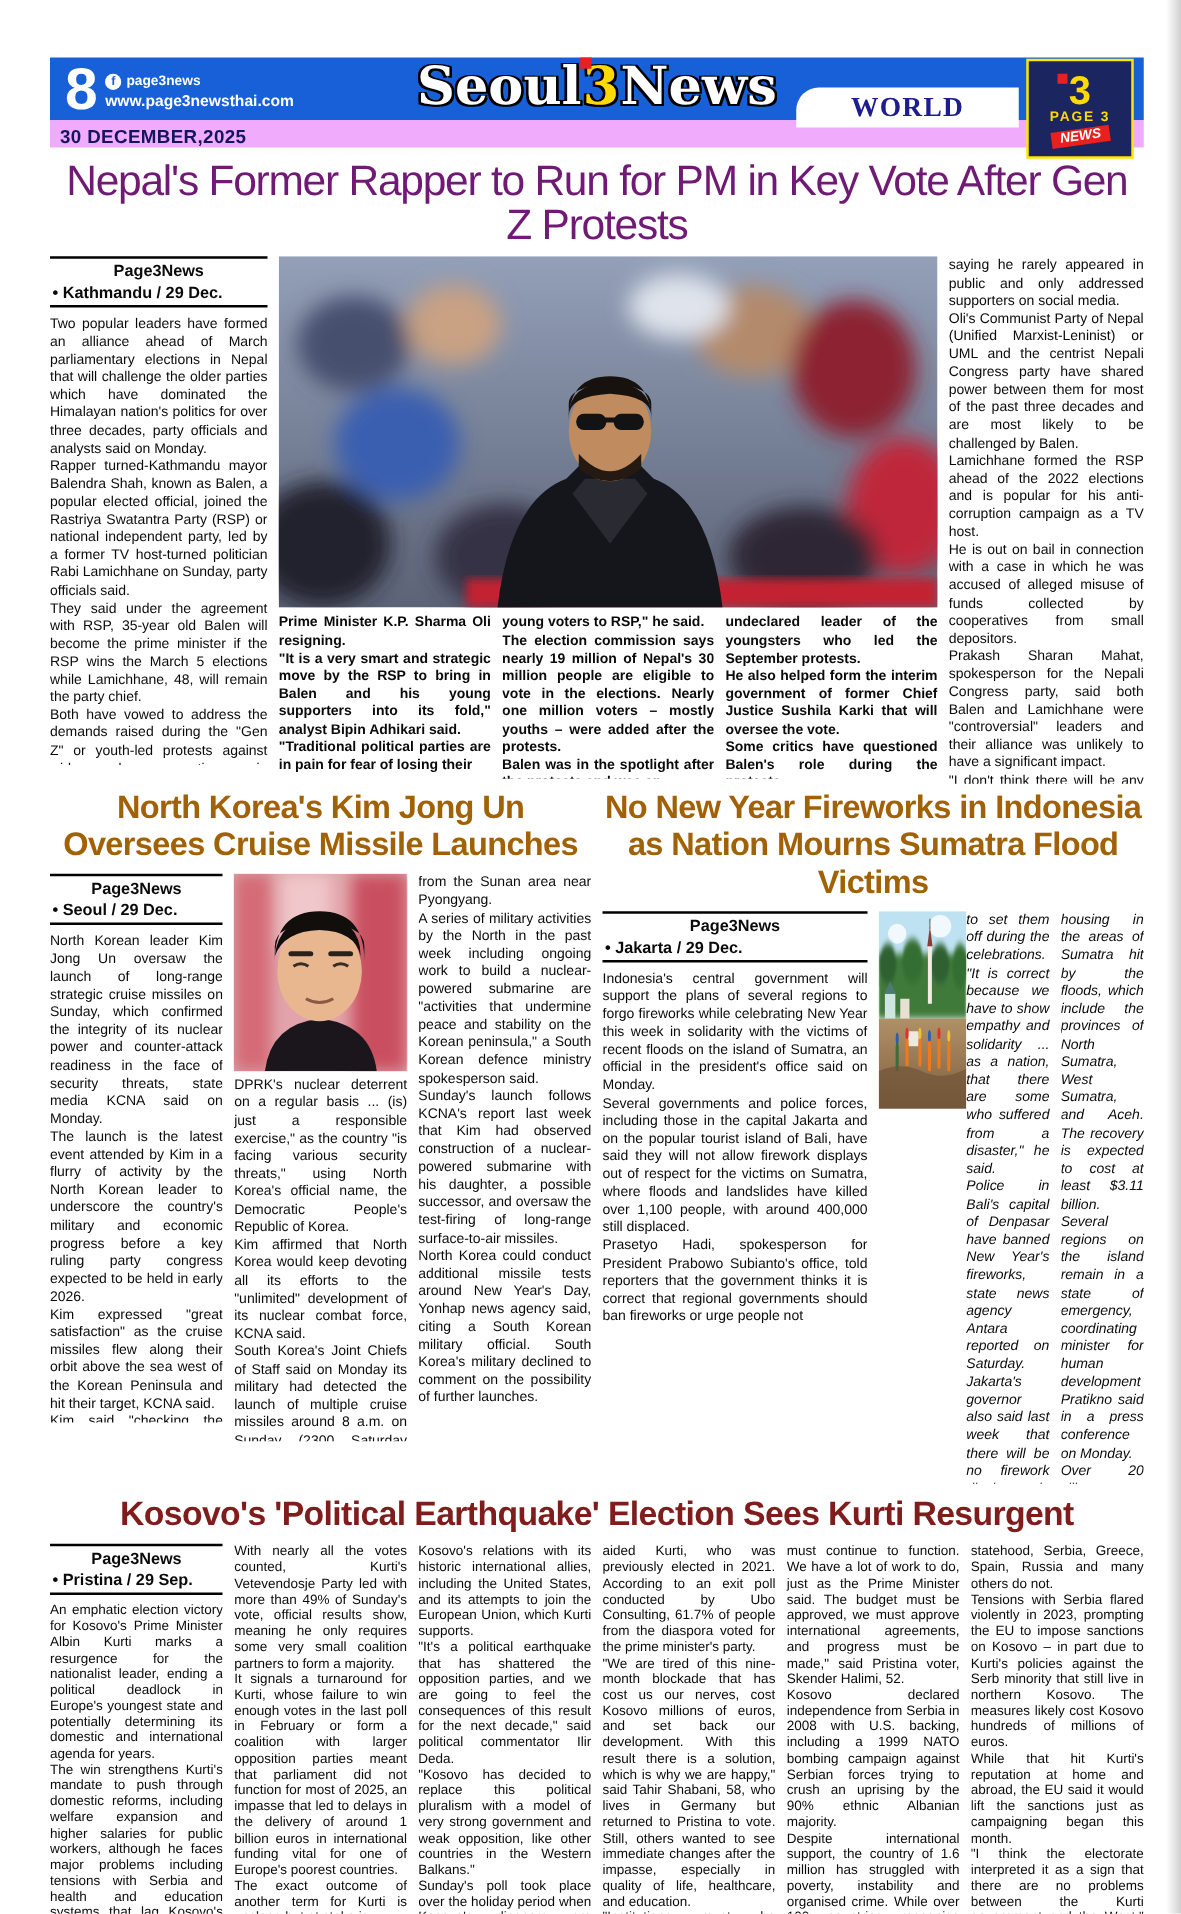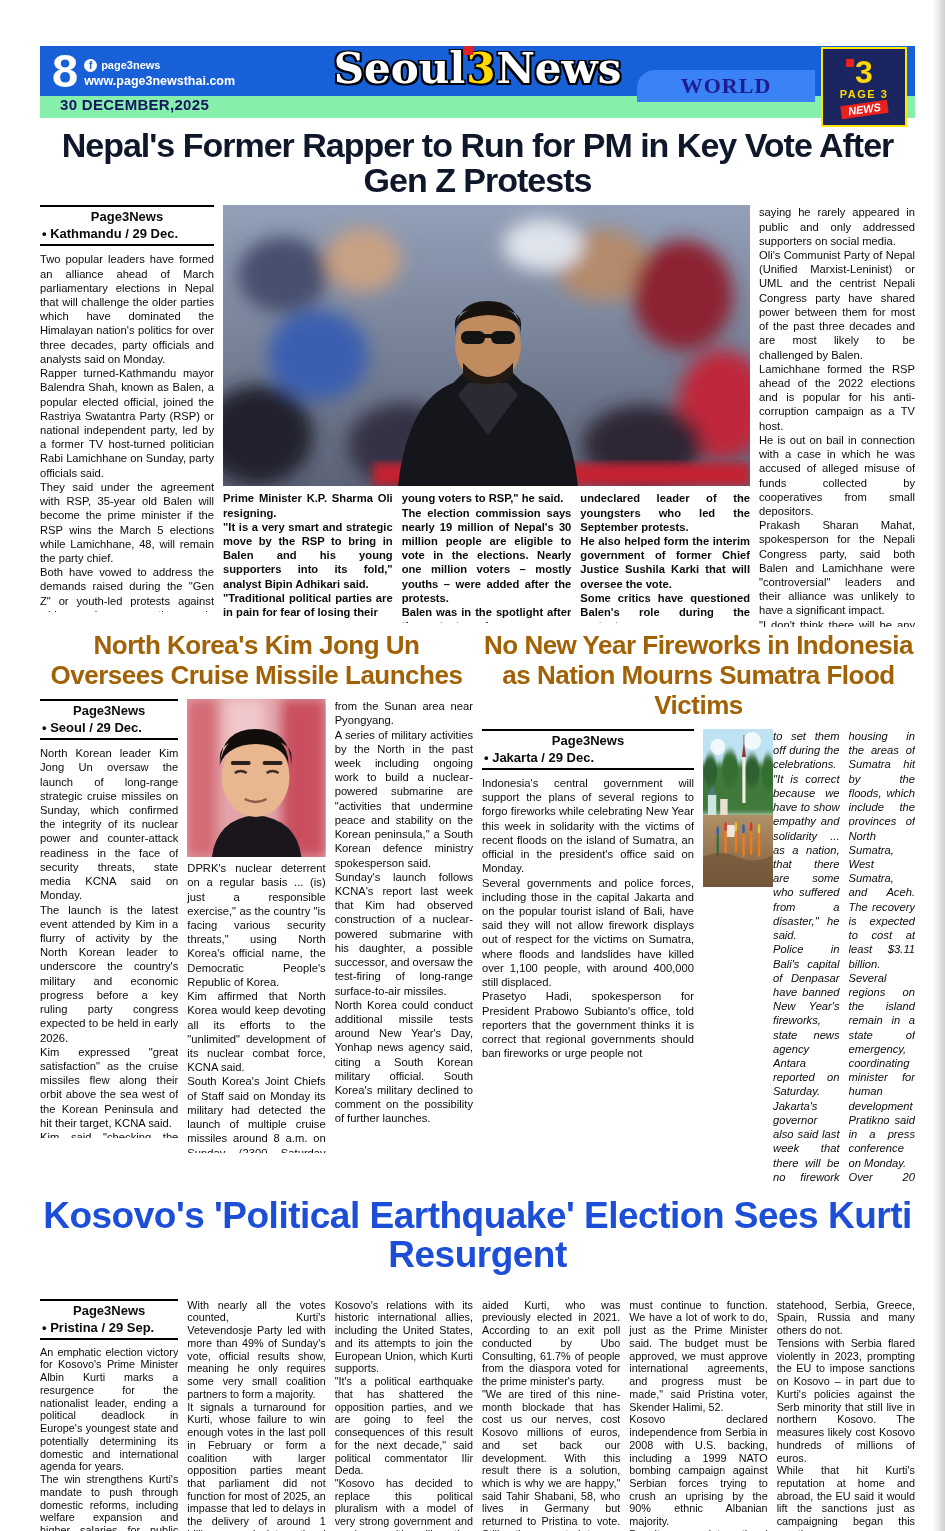--- a/index.html
+++ b/index.html
@@ -18,42 +18,42 @@
   .social { display:flex; align-items:center; gap:4px; font-size:11px; }
   .social .icn { width:13px; height:13px; background:#ffffff; color:#1760d8; border-radius:50%;
                  font-size:10px; font-weight:bold; display:inline-flex; align-items:center; justify-content:center; }
   .website { font-size:12.5px; margin-top:2px; }
   .brand { position:absolute; left:50%; top:2px; transform:translateX(-50%); white-space:nowrap;
            font-family:"DejaVu Serif", serif; font-weight:bold; font-size:42px; line-height:1.0; }
   .brand .bl { color:#ffffff; text-shadow:-2px -1px 0 #000,2px -1px 0 #000,-2px 2px 0 #000,2px 2px 0 #000; }
   .brand .b3 { color:#ffd900; position:relative; margin:0 1px;
                text-shadow:-2px -1px 0 #000,2px -1px 0 #000,-2px 2px 0 #000,2px 2px 0 #000; }
   .brand .rsq { position:absolute; left:-2px; top:2px; width:9px; height:9px; background:#e8201e; }
-  .world-band { position:absolute; right:100px; top:24px; height:32px; width:178px; background:#3b82f6;
+  .world-band { position:absolute; right:100px; top:24px; height:32px; width:178px; background:#ffffff;
                 border-top-left-radius:18px; display:flex; align-items:center; justify-content:center; z-index:2; }
   .world-band span { font-family:"Liberation Serif", serif; font-weight:bold; font-size:22px;
                      letter-spacing:1px; color:#1d1d8f; }
   .logo { position:absolute; right:10px; top:3px; width:82px; height:76px; background:#1b2660;
           display:flex; flex-direction:column; align-items:center; justify-content:center; z-index:3;
           box-shadow:0 0 0 2px #ffe600; }
   .logo-3 { position:relative; color:#ffd900; font-size:32px; font-weight:bold; line-height:0.9; }
   .logo-3 .rsq { position:absolute; left:-9px; top:1px; width:8px; height:8px; background:#e8201e; }
   .logo-page3 { color:#ffd900; font-size:11px; font-weight:bold; letter-spacing:1.5px; margin-top:1px; }
   .logo-news { background:#e8201e; color:#ffffff; font-style:italic; font-weight:bold; font-size:11px;
                transform:rotate(-8deg); padding:0 7px 1px; margin-top:3px; }
-  .date-bar { height:22px; background:#86efac; display:flex; align-items:flex-start; padding-left:20px; }
+  .date-bar { height:22px; background:#f0abfc; display:flex; align-items:flex-end; padding-left:8px; }
   .date-bar span { font-weight:bold; font-size:15px; color:#15155f; letter-spacing:0.3px; }
 
   
-  .h1 { text-align:center; font-weight:bold; color:#0f172a; font-size:34px; letter-spacing:-1px;
+  .h1 { text-align:center; font-weight:normal; color:#701a75; font-size:34px; letter-spacing:-1px;
         line-height:1.02; margin:10px 0 8px; }
   .h2 { text-align:center; font-weight:bold; color:#a16207; font-size:26px; letter-spacing:-0.5px;
         line-height:1.15; margin:4px 0 8px; }
-  .h4 { text-align:center; font-weight:bold; color:#1d4ed8; font-size:37px; letter-spacing:-0.5px;
-        line-height:1.05; margin:10px 0 24px; }
+  .h4 { text-align:center; font-weight:bold; color:#7f1d1d; font-size:27px; letter-spacing:-0.5px;
+        line-height:1.05; margin:10px 0 10px; }
 
   
   .byline { border-top:2.5px solid #000; border-bottom:2.5px solid #000; padding:2px 2px 3px; margin-bottom:6px; }
   .byline .src { text-align:center; font-weight:bold; font-size:13px; }
   .byline .loc { font-weight:bold; font-size:13px; margin-top:2px; }
 
   
   .row { display:flex; gap:9px; }
   .txt { font-size:11.2px; line-height:1.27; text-align:justify; white-space:pre-line; overflow:hidden; }
   .col { flex:1; min-width:0; }

